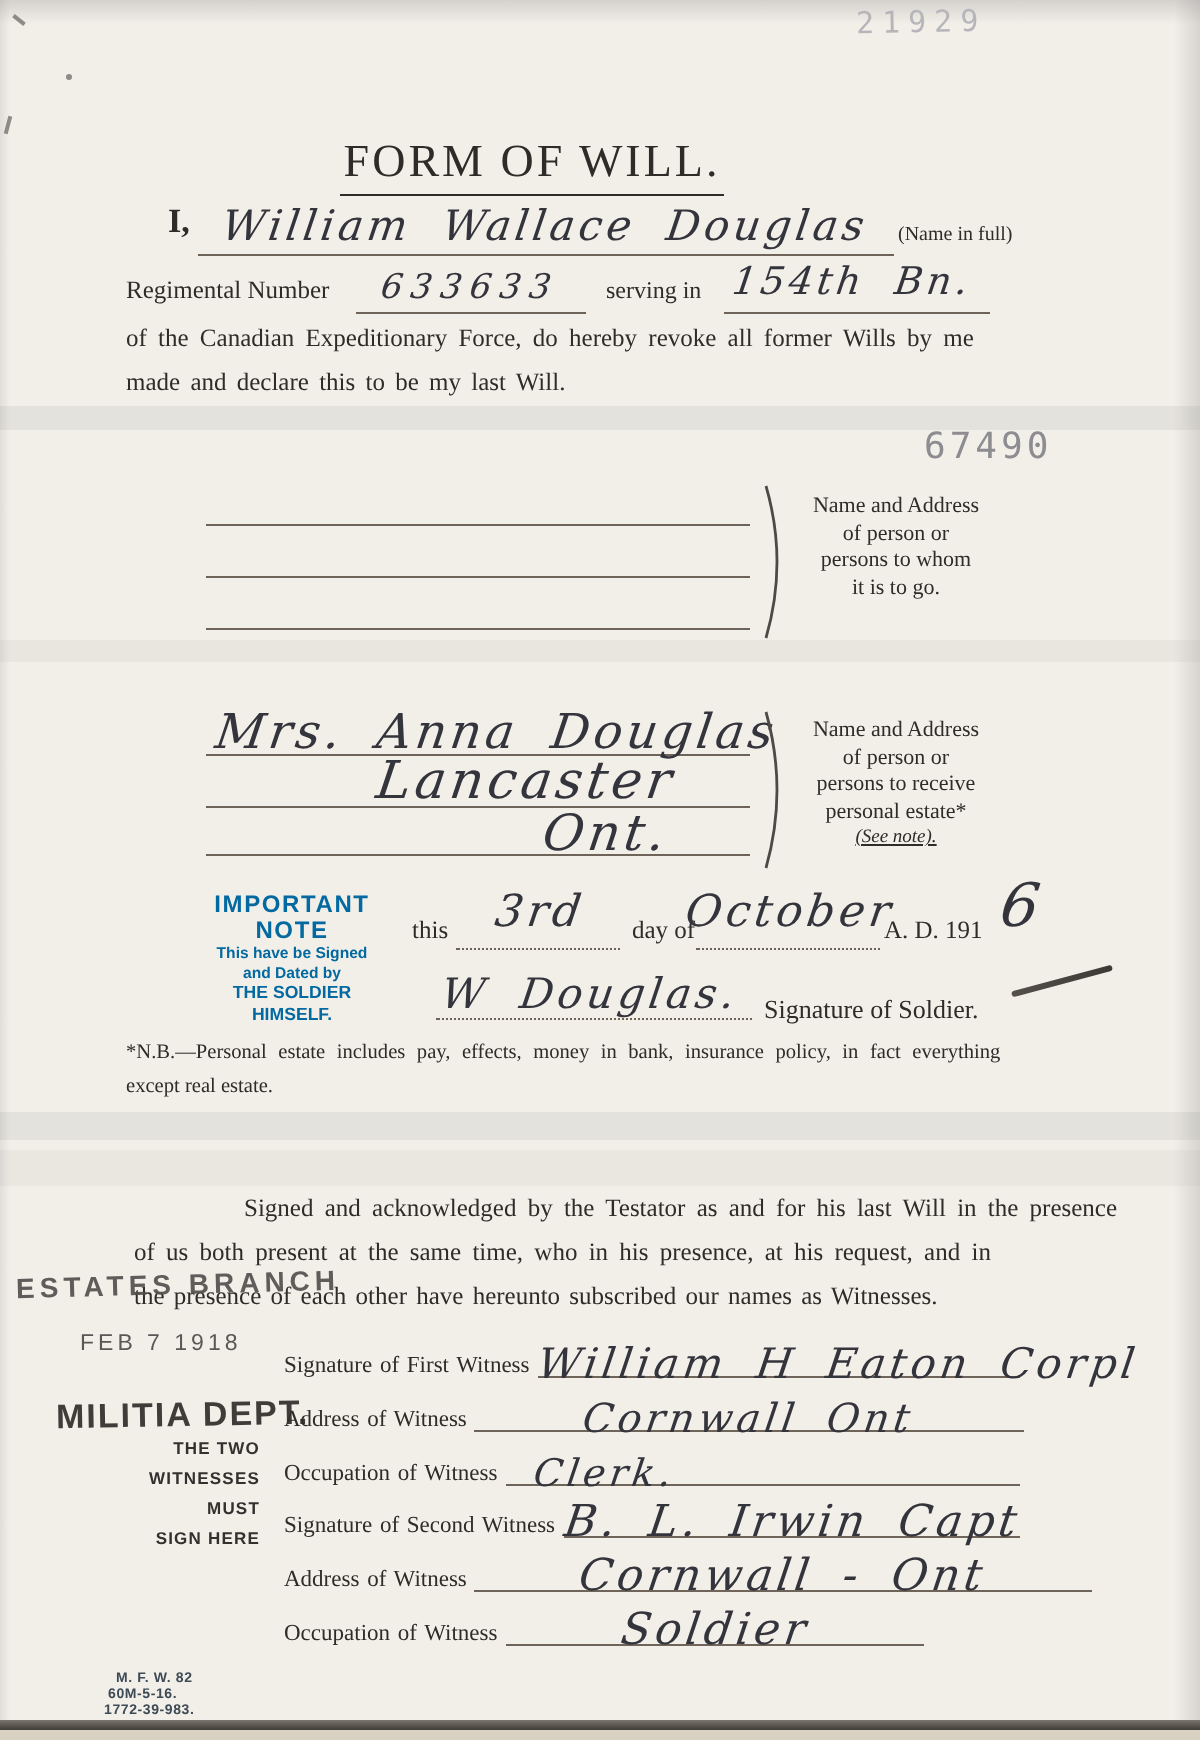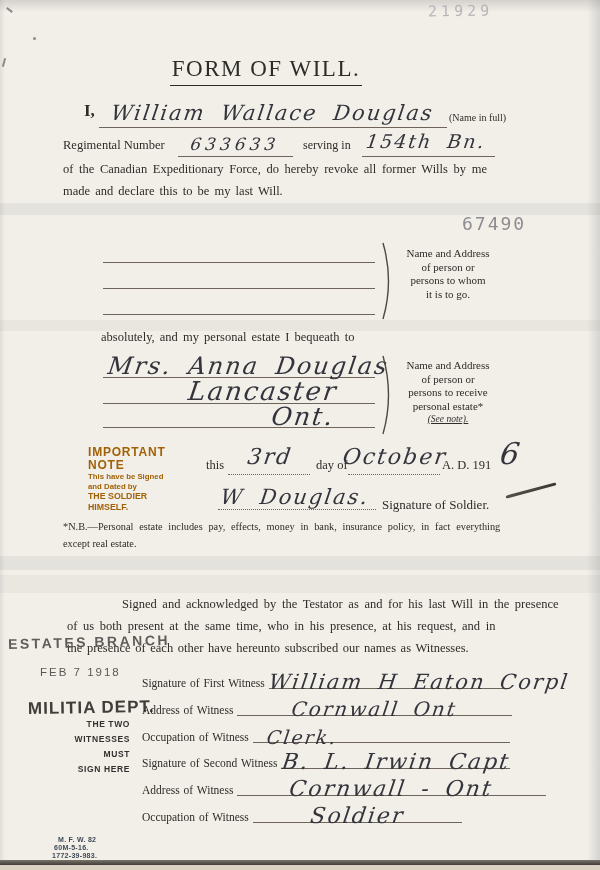--- a/index.html
+++ b/index.html
@@ -13,21 +13,21 @@
   .edge-left{position:absolute;top:0;bottom:0;left:0;width:5px;
             background:linear-gradient(to right,rgba(130,130,134,.16),rgba(130,130,134,0));}
   .crease{position:absolute;left:0;right:0;background:rgba(150,148,145,.14);}
   .speck{position:absolute;background:#8d8b87;}
   .bottom-line{position:absolute;left:0;right:0;top:860px;height:5px;
             background:linear-gradient(to bottom,#7a756c,#403d37);}
   .bottom-strip{position:absolute;left:0;right:0;top:865px;height:5px;background:#d9d1c2;}
   
   .print{position:absolute;white-space:nowrap;}
   .body{font-size:12.5px;word-spacing:2.5px;}
-  .title{position:absolute;left:170px;top:56px;width:192px;text-align:center;font-size:23px;
+  .title{position:absolute;left:170px;top:68px;width:192px;text-align:center;font-size:23px;
          letter-spacing:1.5px;border-bottom:1.8px solid #2e2c29;padding-bottom:3px;}
   .gothic{font-weight:bold;font-size:17px;}
   .rule{position:absolute;border-bottom:1px solid #6e645a;height:0;}
   .rule-dot{border-bottom-style:dotted;}
   .caption{position:absolute;text-align:center;font-size:11px;line-height:13.5px;}
   .caption .note{font-style:italic;font-size:9.5px;text-decoration:underline;}
   .bracket{position:absolute;}
   
   .hw{font-family:"DejaVu Serif",serif;font-style:italic;color:#34343c;}
   .hw-abs{position:absolute;text-align:center;white-space:nowrap;transform:skewX(-8deg);
@@ -37,22 +37,22 @@
           letter-spacing:4px;color:#b6b5ba;transform:rotate(-1deg);}
   .stamp-num{position:absolute;font-family:"DejaVu Sans Mono",monospace;font-size:18px;
           letter-spacing:2px;color:#8d8c91;}
   .stampink{position:absolute;font-family:"Liberation Sans",sans-serif;color:#504e4c;white-space:nowrap;}
   .st-estates{left:8px;top:634px;font-size:14px;font-weight:bold;letter-spacing:2.5px;
           transform:rotate(-1.5deg);opacity:.9;}
   .st-date{left:40px;top:666px;font-size:11.5px;letter-spacing:2px;color:#5a5856;}
   .st-militia{left:28px;top:698px;font-size:17px;font-weight:bold;letter-spacing:1px;
           color:#3f3d3a;transform:rotate(-1deg);}
   
-  .inote{position:absolute;left:88px;top:446px;width:116px;
-         font-family:"Liberation Sans",sans-serif;font-weight:bold;color:#a16207;}
+  .inote{position:absolute;left:88px;top:446px;width:116px;text-align:center;
+         font-family:"Liberation Sans",sans-serif;font-weight:bold;color:#0369a1;}
   .inote .lg{font-size:12px;line-height:13px;letter-spacing:.8px;}
   .inote .sm{font-size:7.8px;line-height:9.5px;}
   .inote .md{font-size:8.8px;line-height:10.5px;}
   .signhere{position:absolute;left:56px;top:717px;width:74px;text-align:right;
          font-family:"Liberation Sans",sans-serif;font-weight:bold;font-size:8.5px;
          line-height:15px;letter-spacing:.6px;color:#33312f;}
   
   .wrow{position:absolute;display:flex;align-items:flex-end;}
   .wlabel{font-size:11.5px;white-space:nowrap;padding-right:4px;word-spacing:1px;}
   .wfill{flex:1;border-bottom:1px solid #6e645a;position:relative;height:16px;}
@@ -107,21 +107,20 @@
   <svg class="bracket" style="left:381px;top:241px" width="14" height="80" viewBox="0 0 14 80">
     <path d="M2 2 Q13 40 2 78" fill="none" stroke="#4c4a46" stroke-width="1.4"></path>
   </svg>
   <div class="caption" style="left:396px;top:247px;width:104px">
     <div>Name and Address</div>
     <div>of person or</div>
     <div>persons to whom</div>
     <div>it is to go.</div>
   </div>
 
-  <div class="print body" style="left:101px;top:330px;word-spacing:2px">absolutely, and my personal estate I bequeath to</div>
   <div class="rule" style="left:103px;top:377px;width:272px"></div>
   <div class="rule" style="left:103px;top:403px;width:272px"></div>
   <div class="rule" style="left:103px;top:427px;width:272px"></div>
   <div class="hw hw-abs" style="left:108px;top:352px;width:280px;font-size:24px">Mrs. Anna Douglas</div>
   <div class="hw hw-abs" style="left:138px;top:376px;width:250px;font-size:26px">Lancaster</div>
   <div class="hw hw-abs" style="left:228px;top:402px;width:150px;font-size:25px">Ont.</div>
   <svg class="bracket" style="left:381px;top:354px" width="14" height="82" viewBox="0 0 14 82">
     <path d="M2 2 Q13 41 2 80" fill="none" stroke="#4c4a46" stroke-width="1.4"></path>
   </svg>
   <div class="caption" style="left:396px;top:359px;width:104px">

